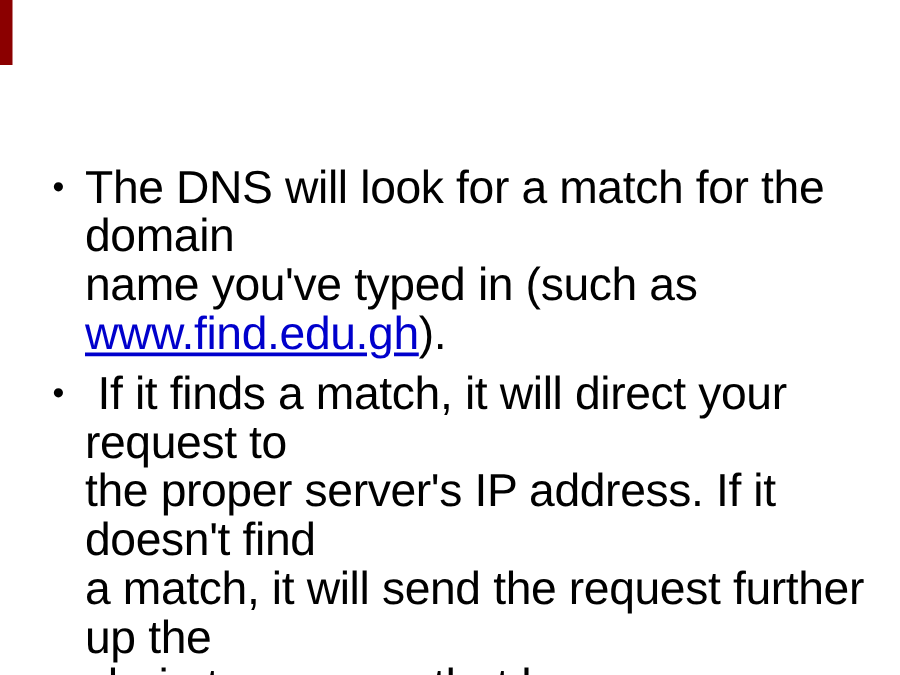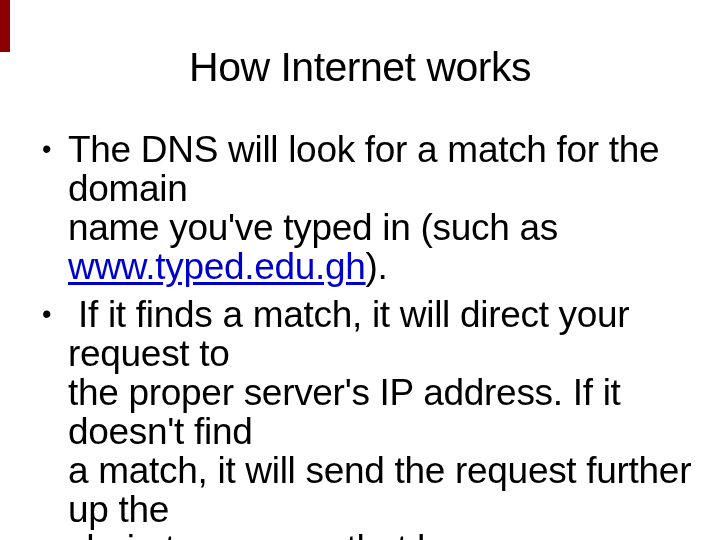--- a/index.html
+++ b/index.html
@@ -76,29 +76,28 @@
     text-decoration: none;
   }
 </style>
 </head>
 <body>
 
 <div class="slide">
 
   <div class="accent-bar"></div>
 
-  <h1 class="slide-title">How Internet works</h1>
 
   <div class="content">
 
     <div class="bullet-row">
       <span class="bullet-marker">•</span>
       <div class="bullet-text"><span>The DNS will look for a match for the domain
 name you've typed in (such as</span>
-<span class="hyperlink">www.typed.edu.gh</span><span class="after-link">).</span></div>
+<span class="hyperlink">www.find.edu.gh</span><span class="after-link">).</span></div>
     </div>
 
     <div class="bullet-row">
       <span class="bullet-marker">•</span>
       <div class="bullet-text"> If it finds a match, it will direct your request to
 the proper server's IP address. If it doesn't find
 a match, it will send the request further up the
 chain to a server that has more information.</div>
     </div>
 

